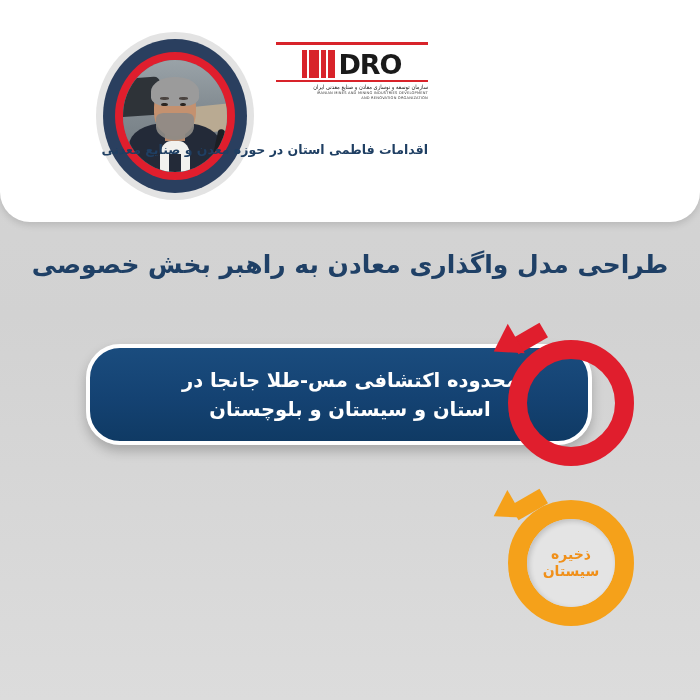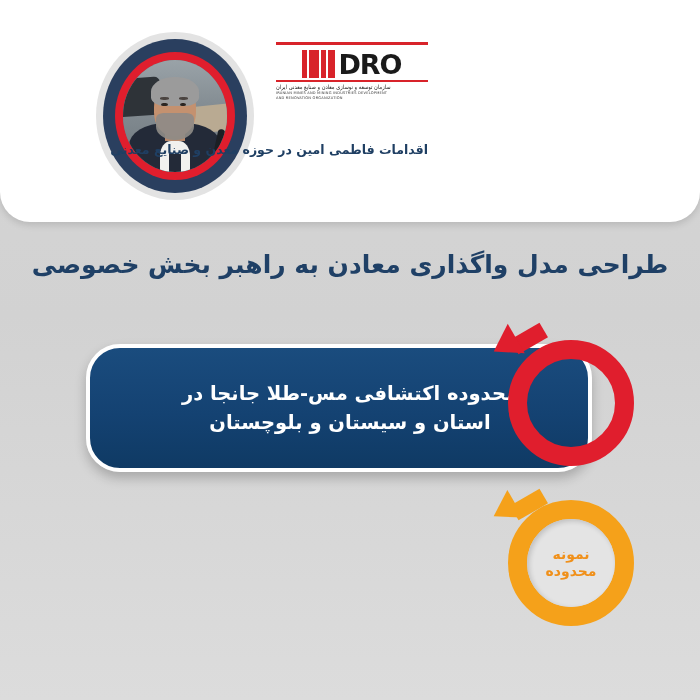--- a/index.html
+++ b/index.html
@@ -64,21 +64,21 @@
   .ph-eyeL { left:37%; } .ph-eyeR { left:55%; }
   .ph-browL,.ph-browR { position:absolute; top:33%; width:9%; height:2.6%; background:#4b4440; border-radius:40%; }
   .ph-browL { left:35.5%; } .ph-browR { left:53.5%; }
   .ph-mic     { position:absolute; right:5%; bottom:8%; width:7%; height:30%; background:#1b1f24; border-radius:4px; transform:rotate(12deg); }
 
   
   #logo-block {
     position:absolute;
     right:272px; top:56px;
     width:152px;
-    text-align:left;
+    text-align:right;
   }
   #logo-topline { height:3px; background:#d8232a; width:100%; }
   #logo-mark {
     display:flex; align-items:flex-end; justify-content:center;
     gap:2px; height:30px; margin-top:3px; direction:ltr;
   }
   .bar { background:#d8232a; width:7px; height:28px; }
   .bar.slim { width:5px; }
   .bar.mid  { width:10px; }
   #logo-dro {
@@ -134,21 +134,21 @@
   .card-row { position:absolute; left:0; width:700px; }
   #card-row-1 { top:336px; height:150px; }
   #card-row-2 { top:500px; height:140px; }
 
   .pill {
     position:absolute;
     background:linear-gradient(180deg,#1a4c7e 0%,#144272 55%,#0f3a64 100%);
     border:4px solid #ffffff;
     box-shadow:0 6px 12px rgba(0,0,0,.22);
   }
-  #pill-1 { left:86px; top:8px; width:506px; height:128px; border-radius:34px; }
+  #pill-1 { left:86px; top:8px; width:506px; height:101px; border-radius:34px; }
   #pill-2 { left:86px; top:8px; width:506px; height:112px; border-radius:32px; }
 
   .pill-text {
     position:absolute;
     right:38px; top:50%;
     transform:translateY(-50%);
     width:400px;
     color:#ffffff;
     text-align:center;
     font-weight:bold;
@@ -244,21 +244,21 @@
       <span class="bar slim"></span>
       <span class="bar"></span>
       <span id="logo-dro">DRO</span>
     </div>
     <div id="logo-botline"></div>
     <div id="logo-fa">سازمان توسعه و نوسازی معادن و صنایع معدنی ایران</div>
     <div id="logo-en1">IRANIAN MINES AND MINING INDUSTRIES DEVELOPMENT</div>
     <div id="logo-en2">AND RENOVATION ORGANIZATION</div>
   </div>
 
-  <div id="header-sub">اقدامات فاطمی امین در حوزه معدن و صنایع معدنی</div>
+  <div id="header-sub">اقدامات فاطمی استان در حوزه معدن و صنایع معدنی</div>
 </div>
 
 <div id="main-heading">طراحی مدل واگذاری معادن به راهبر بخش خصوصی</div>
 
 <div class="card-row" id="card-row-1">
   <div class="pill" id="pill-1">
     <div class="pill-text">محدوده اکتشافی مس-طلا جانجا در استان و سیستان و بلوچستان</div>
   </div>
   <div class="badge" id="badge-1">
     <div class="arrow-tail" id="tail-1"></div>
@@ -266,16 +266,16 @@
     <div class="badge-ring"></div>
   </div>
 </div>
 
 <div class="card-row" id="card-row-2">
   <div class="badge" id="badge-2">
     <div class="arrow-tail" id="tail-2"></div>
     <div class="arrow-head" id="arrow-2"></div>
     <div class="badge-ring"></div>
     <div class="badge-inner">
-      <span class="badge-label">نمونه محدوده</span>
+      <span class="badge-label">ذخیره سیستان</span>
     </div>
   </div>
 </div>
 
 </body></html>

